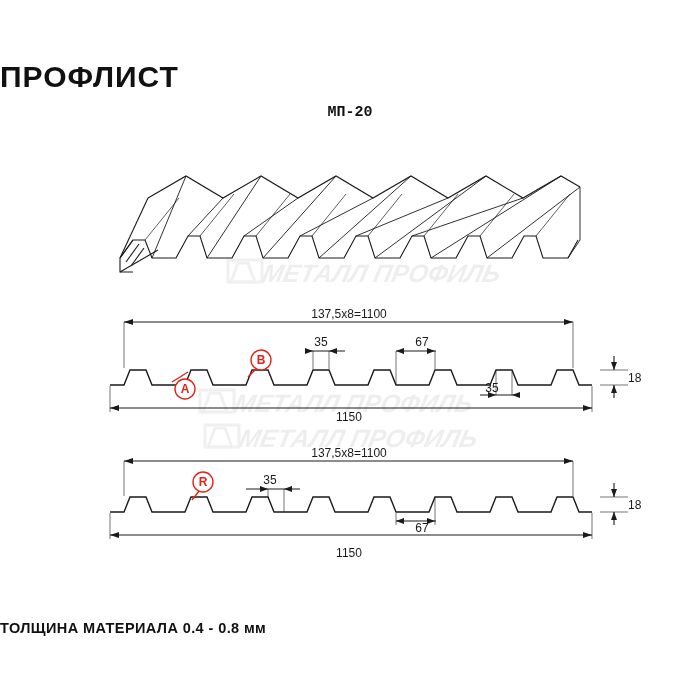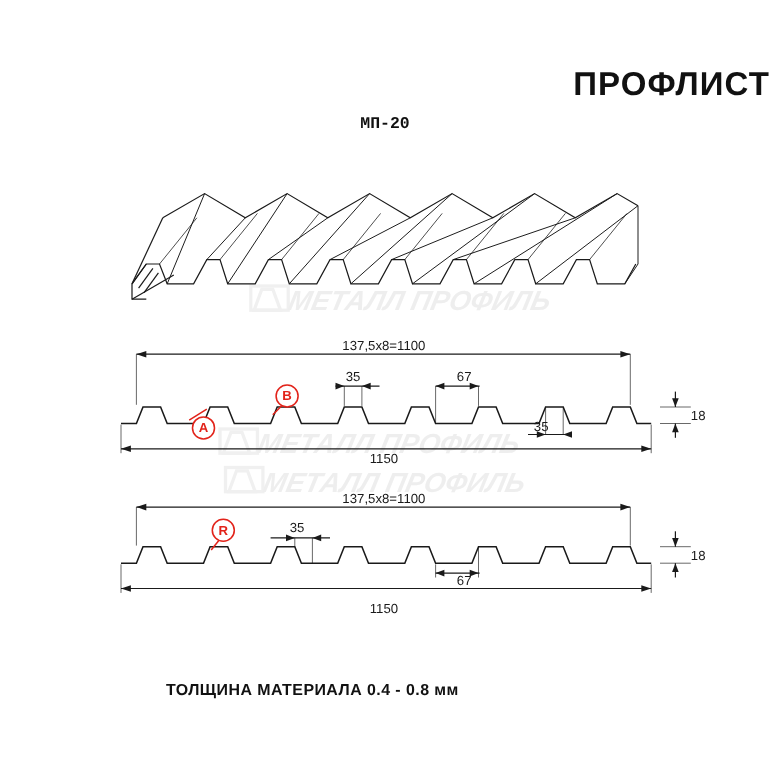--- a/index.html
+++ b/index.html
@@ -18,21 +18,21 @@
   .page {
     position: relative;
     width: 700px;
     height: 700px;
   }
   .title {
     position: absolute;
     top: 60px;
     left: 0;
     width: 700px;
-    text-align: right;
+    text-align: left;
     font-size: 30px;
     font-weight: bold;
     letter-spacing: 1px;
     color: #111;
   }
   .subtitle {
     position: absolute;
     top: 104px;
     left: 0;
     width: 700px;
@@ -40,21 +40,21 @@
     font-size: 15px;
     font-weight: bold;
     color: #111;
     font-family: Liberation Mono, monospace;
   }
   .footer {
     position: absolute;
     top: 620px;
     left: 0;
     width: 568px;
-    text-align: center;
+    text-align: left;
     font-size: 14.5px;
     font-weight: bold;
     letter-spacing: 0.4px;
     color: #111;
   }
   svg.layer {
     position: absolute;
     left: 0;
     top: 0;
     width: 700px;

